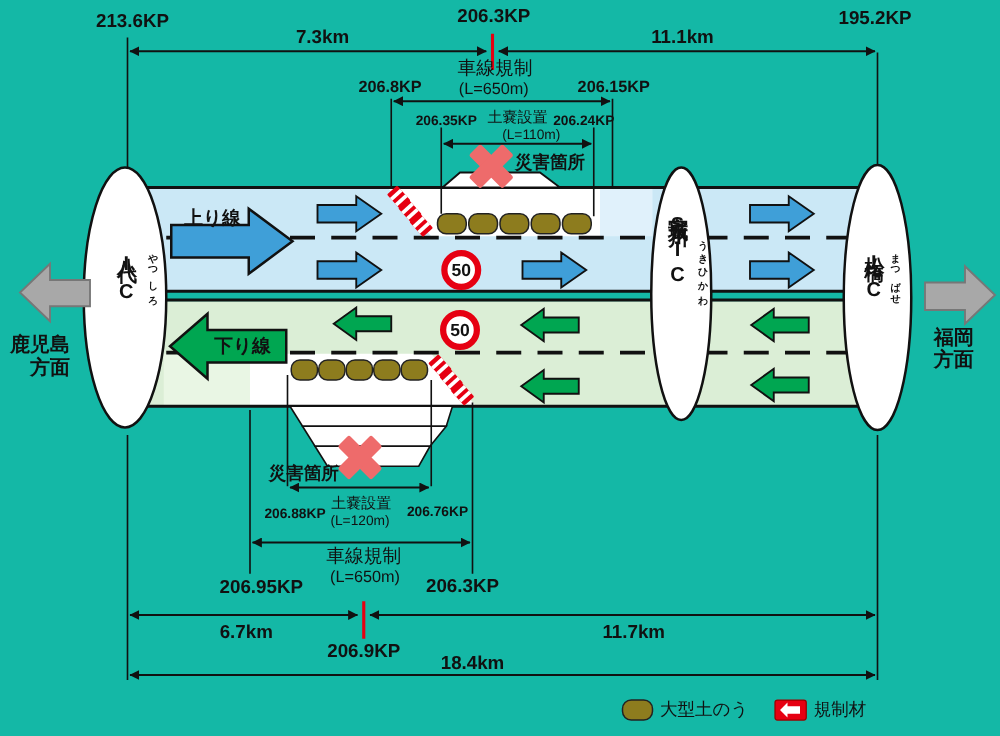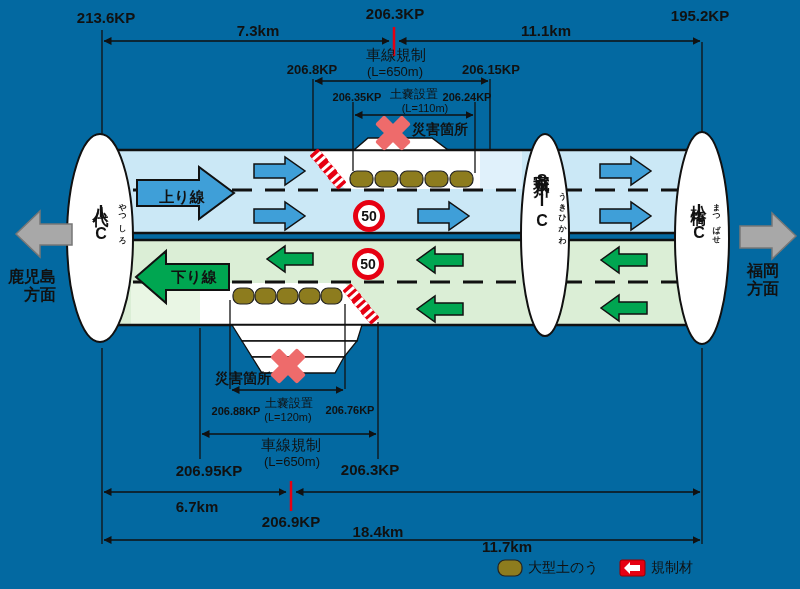--- a/index.html
+++ b/index.html
@@ -1,16 +1,16 @@
 <!DOCTYPE html>
 <html><head>
 <meta charset="utf-8">
 <style>
   html,body{margin:0;padding:0;background:#fff;}
-  #stage{position:relative;width:800px;height:589px;background:#0369a1;overflow:hidden;
+  #stage{position:relative;width:800px;height:589px;background:#14b8a6;overflow:hidden;
          font-family:"Liberation Sans",sans-serif;color:#111;}
   #shapes{position:absolute;left:0;top:0;}
   .lbl{position:absolute;white-space:nowrap;transform:translate(-50%,-50%);color:#111;}
   .lft{transform:translate(0,-50%);}
   .b{font-weight:bold;}
   .s11{font-size:11px;} .s12{font-size:12px;} .s13{font-size:13px;}
   .s14{font-size:14px;} .s15{font-size:15px;}
   .vtext{position:absolute;writing-mode:vertical-rl;text-orientation:upright;
          transform:translateX(-50%);font-weight:bold;font-size:16px;letter-spacing:5px;white-space:nowrap;}
   .furi{position:absolute;writing-mode:vertical-rl;text-orientation:upright;
@@ -185,21 +185,21 @@
   <div class="lbl s13" style="left:395px;top:71px;">(L=650m)</div>
   <div class="lbl b s13" style="left:312px;top:69px;">206.8KP</div>
   <div class="lbl b s13" style="left:491px;top:69px;">206.15KP</div>
 
   <div class="lbl b s11" style="left:357px;top:97px;">206.35KP</div>
   <div class="lbl s12" style="left:414px;top:94px;">土嚢設置</div>
   <div class="lbl s11" style="left:411px;top:108px;padding-left:28px;">(L=110m)</div>
   <div class="lbl b s11" style="left:467px;top:97px;">206.24KP</div>
   <div class="lbl b s14" style="left:440px;top:130px;">災害箇所</div>
 
-  <div class="lbl b s15" style="left:170px;top:197px;margin-left:12px;">上り線</div>
+  <div class="lbl b s15" style="left:170px;top:175px;">上り線</div>
   <div class="lbl b s15" style="left:194px;top:277px;">下り線</div>
   <div class="lbl b s14" style="left:369px;top:216px;">50</div>
   <div class="lbl b s14" style="left:368px;top:264px;">50</div>
 
   <div class="vtext" style="left:100px;top:193px;">八代IC</div>
   <div class="furi" style="left:121px;top:197px;">やつしろ</div>
   <div class="vtext" style="left:541px;top:160px;letter-spacing:3px;">宇城氷川SIC</div>
   <div class="furi" style="left:561px;top:186px;">うきひかわ</div>
   <div class="vtext" style="left:698px;top:192px;">松橋IC</div>
   <div class="furi" style="left:715px;top:197px;">まつばせ</div>
@@ -219,18 +219,18 @@
   <div class="lbl s11" style="left:288px;top:417px;">(L=120m)</div>
   <div class="lbl b s11" style="left:350px;top:410px;">206.76KP</div>
 
   <div class="lbl s15" style="left:291px;top:445px;">車線規制</div>
   <div class="lbl s13" style="left:292px;top:461px;">(L=650m)</div>
   <div class="lbl b s15" style="left:209px;top:470px;">206.95KP</div>
   <div class="lbl b s15" style="left:370px;top:469px;">206.3KP</div>
 
   <div class="lbl b s15" style="left:197px;top:506px;">6.7km</div>
   <div class="lbl b s15" style="left:291px;top:521px;">206.9KP</div>
-  <div class="lbl b s15" style="left:507px;top:506px;margin-top:40px;">11.7km</div>
+  <div class="lbl b s15" style="left:507px;top:506px;">11.7km</div>
   <div class="lbl b s15" style="left:378px;top:531px;">18.4km</div>
 
   <div class="lbl lft s14" style="left:528px;top:568px;text-align:right;">大型土のう</div>
   <div class="lbl lft s14" style="left:651px;top:568px;text-align:right;">規制材</div>
 </div>
 
 </body></html>

